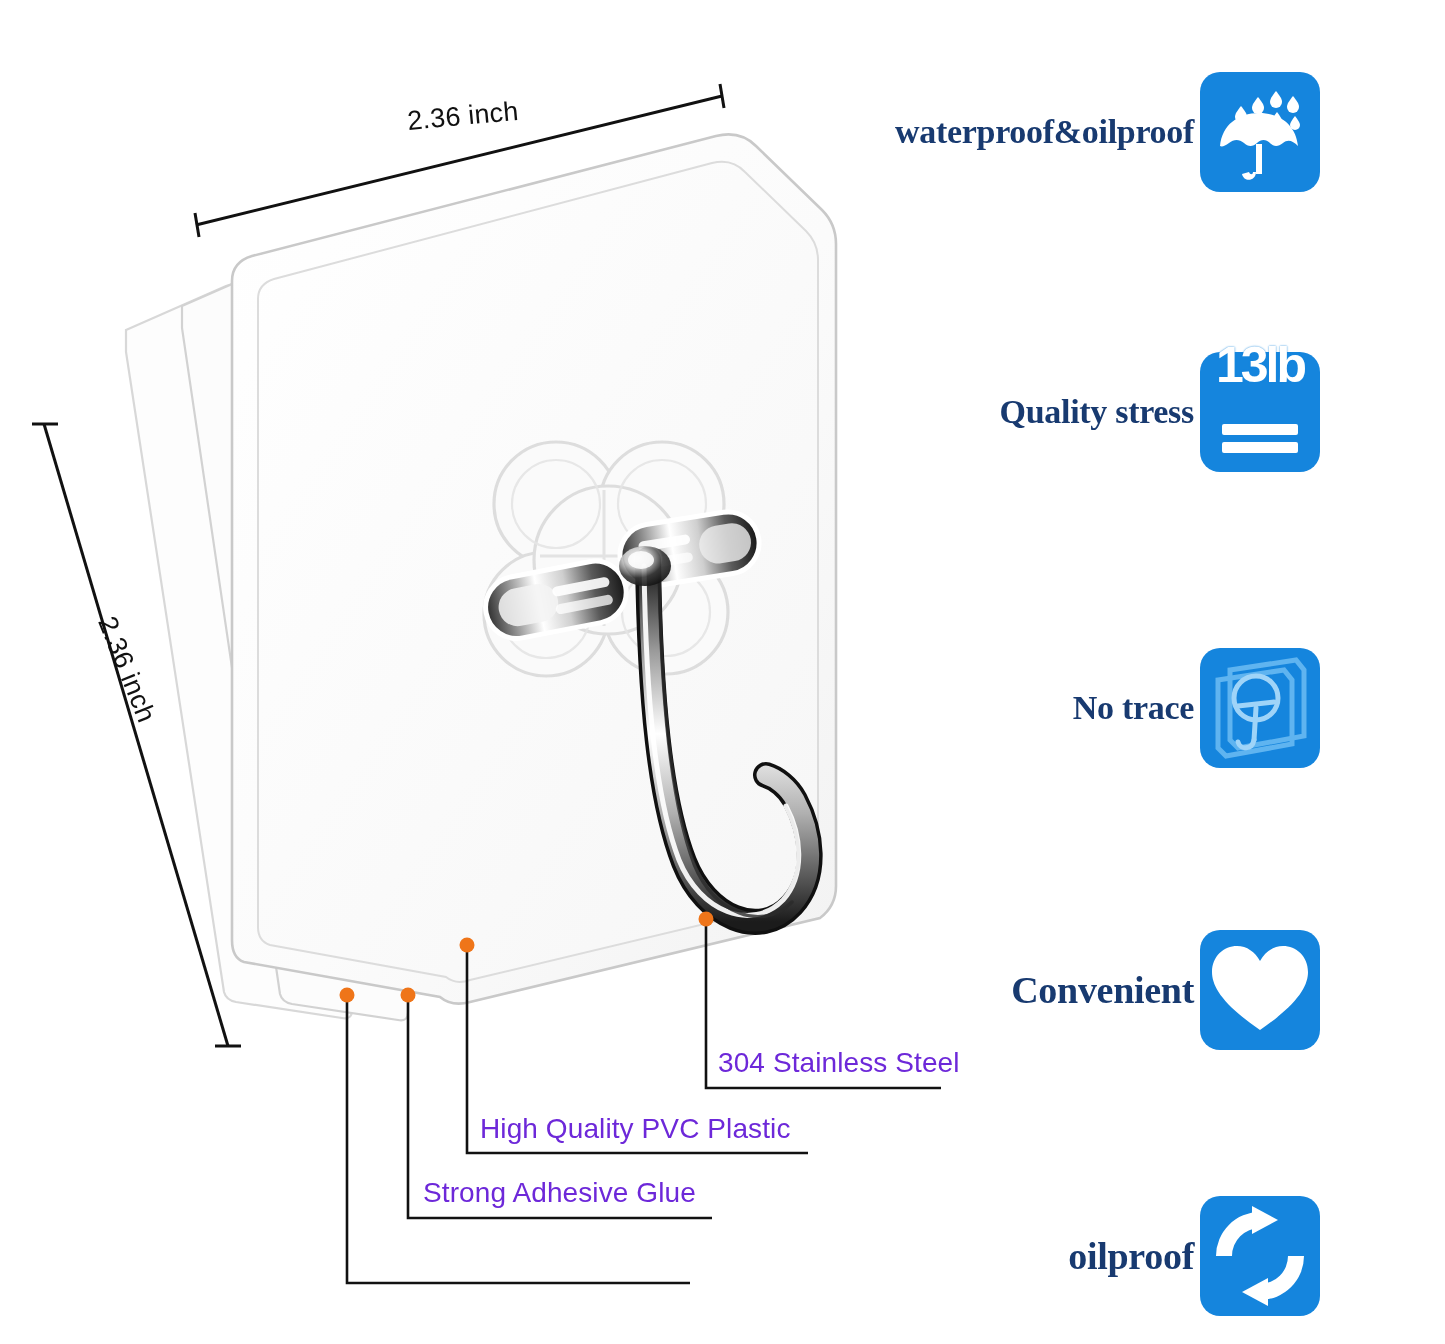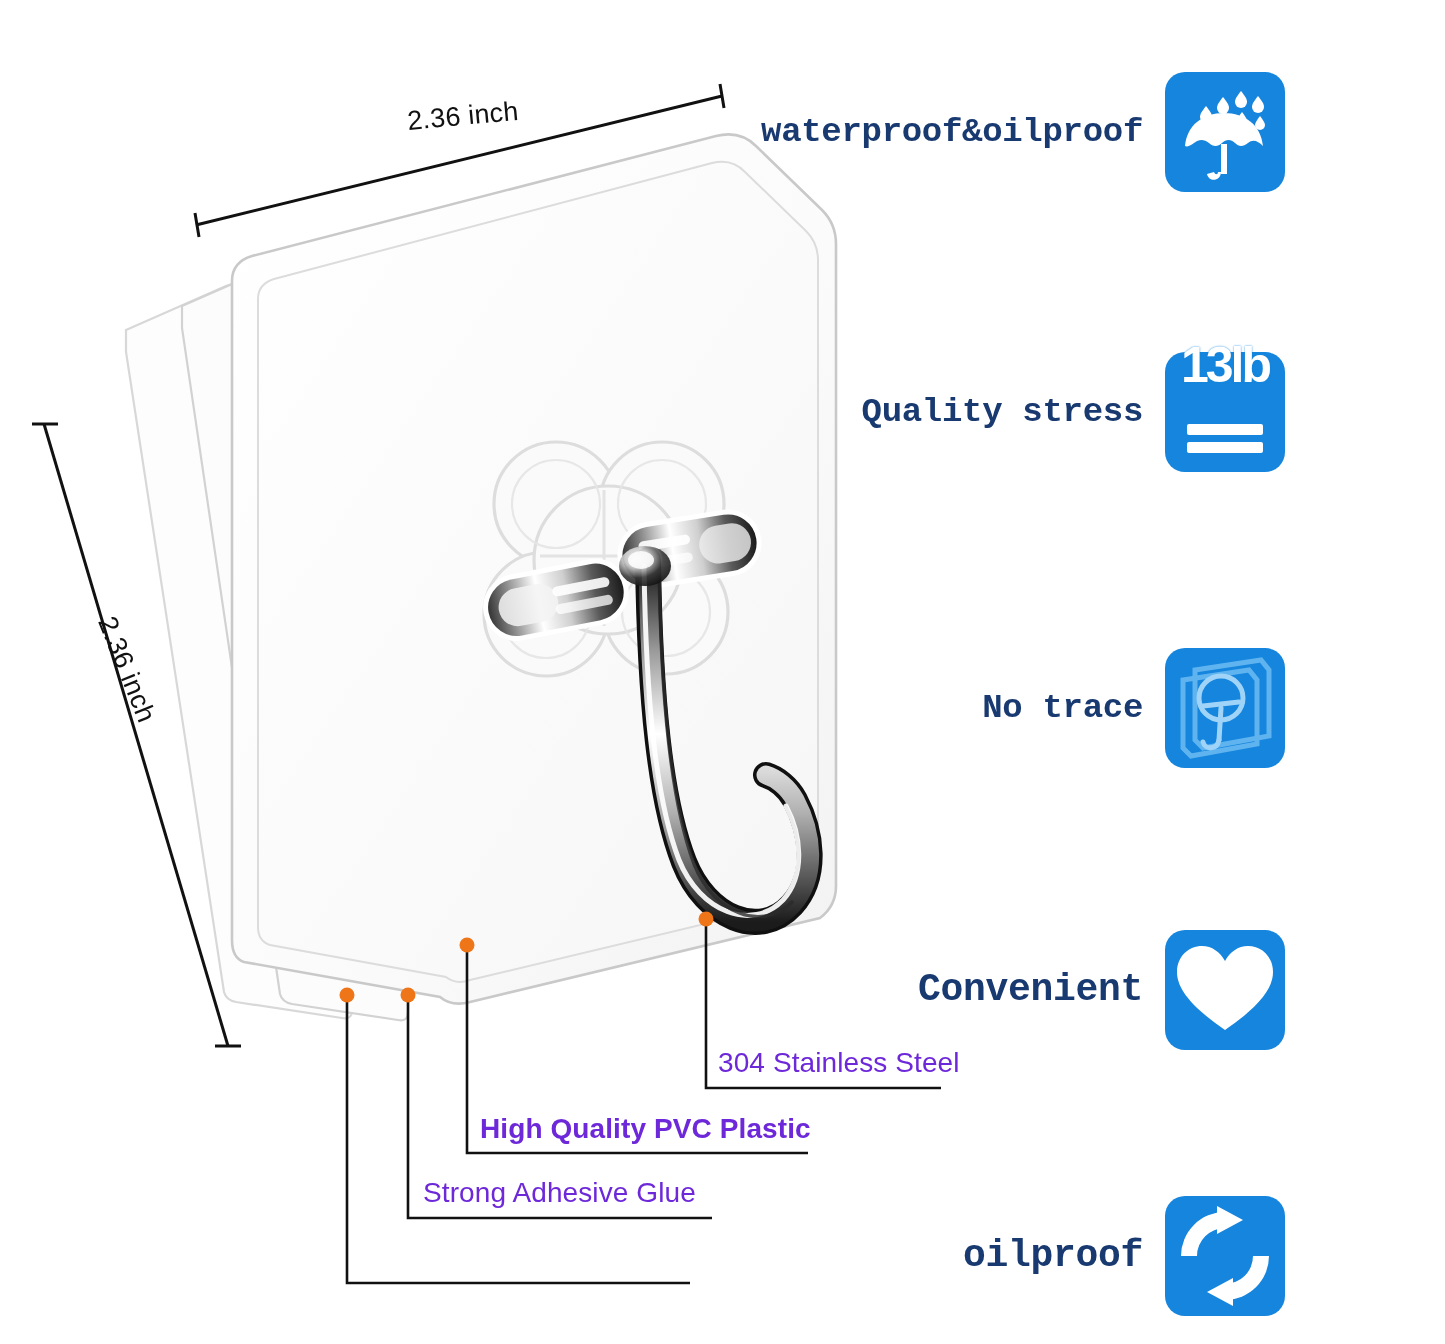--- a/index.html
+++ b/index.html
@@ -49,57 +49,56 @@
   
   .callout-label {
     position: absolute;
     font-family: "Liberation Sans", sans-serif;
     font-size: 28px;
     color: #6d28d9;
     white-space: nowrap;
     letter-spacing: .1px;
   }
   #callout-steel    { left: 718px;  top: 1047px; }
-  #callout-pvc      { left: 480px;  top: 1113px; font-weight: bold; }
+  #callout-pvc      { left: 480px;  top: 1113px; }
   #callout-glue     { left: 423px;  top: 1177px; }
   #callout-film     { left: 362px;  top: 1242px; }
 
   
   .feature-row {
     position: absolute;
     display: flex;
     align-items: center;
     justify-content: flex-end;
     width: 520px;
     left: 820px;
   }
   #feature-row-0 { top: 72px;   }
   #feature-row-1 { top: 352px;  }
   #feature-row-2 { top: 648px;  }
   #feature-row-3 { top: 930px; text-align: center;  }
   #feature-row-4 { top: 1196px; }
 
   .feature-label {
-    font-family: Liberation Mono, monospace;
+    font-family: Liberation Serif, serif;
     font-weight: bold;
     color: #183a70;
     font-size: 34px;
     white-space: nowrap;
     line-height: 1;
     letter-spacing: -.3px;
   }
   .feature-label.big { font-size: 38px; }
 
   .feature-icon {
     position: relative;
     width: 140px;
     height: 120px;
     flex: 0 0 auto;
-    margin-left: 22px;
-    padding-left: 35px;
+    margin-left: 6px;
   }
   .icon-tile {
     position: absolute;
     left: 0; top: 0;
     width: 120px; height: 120px;
     background: #1585dd;
     border-radius: 20px;
   }
   .feature-icon svg { position: absolute; left: 0; top: 0; }
 

